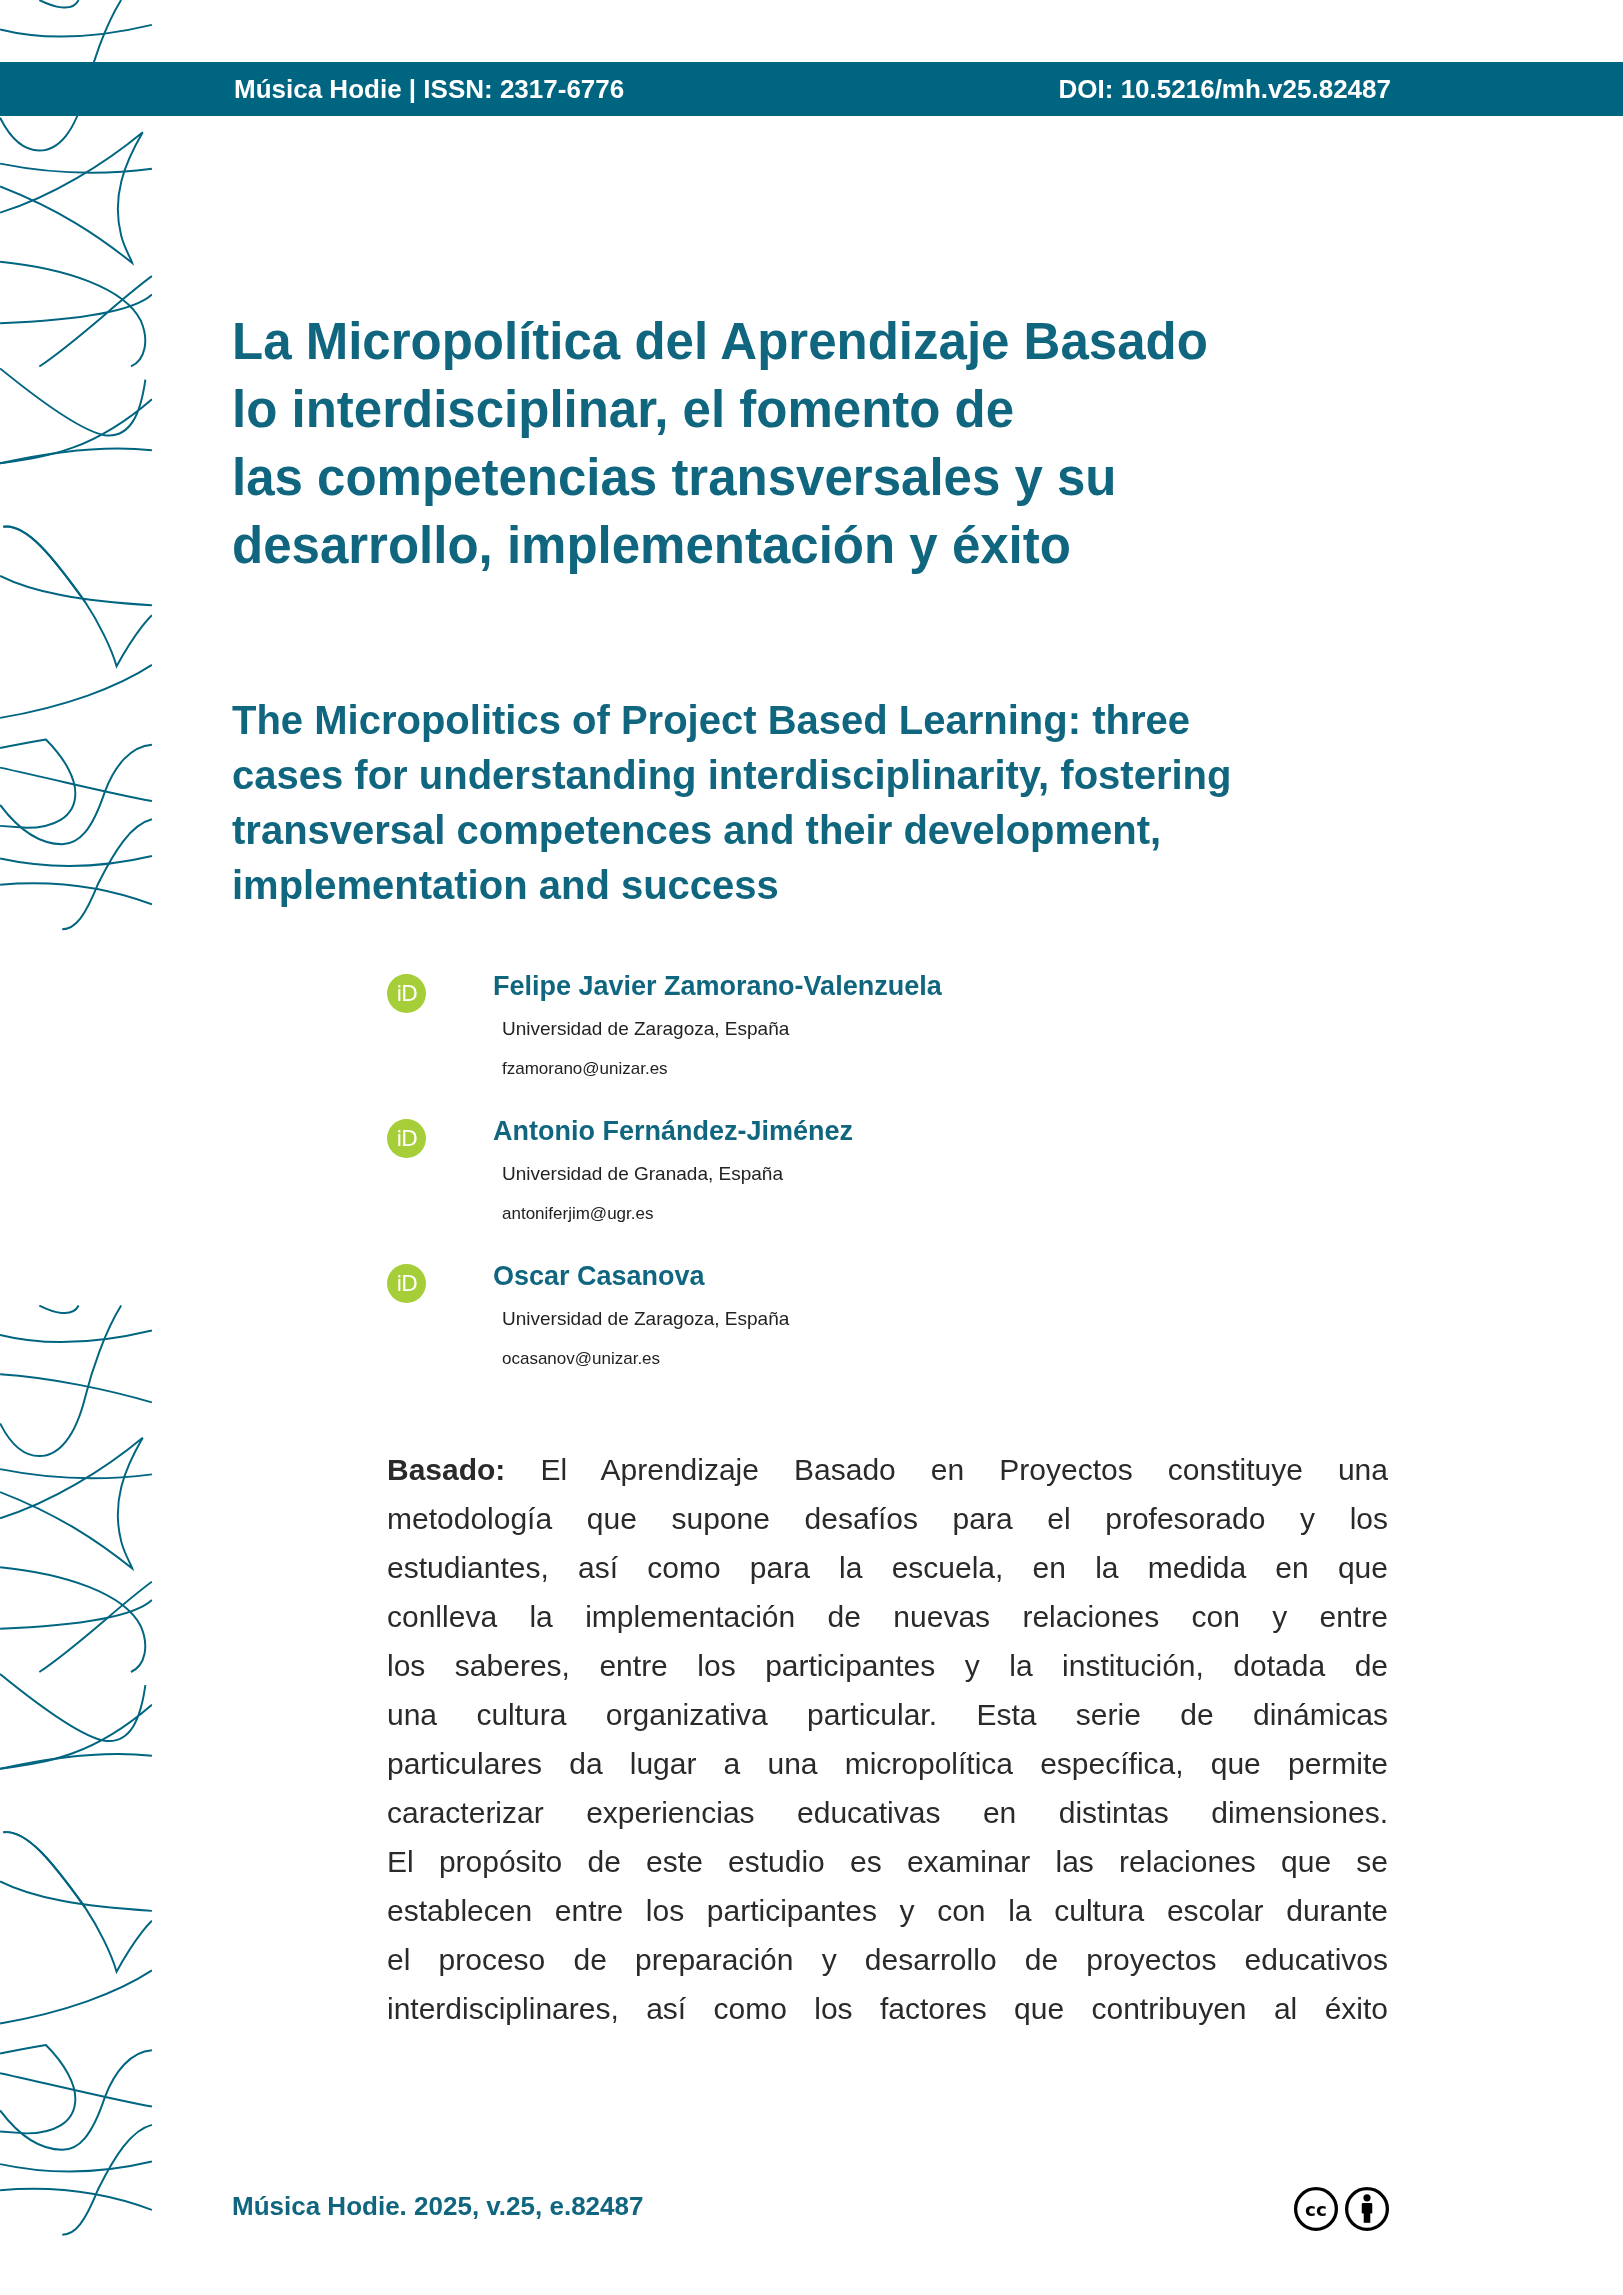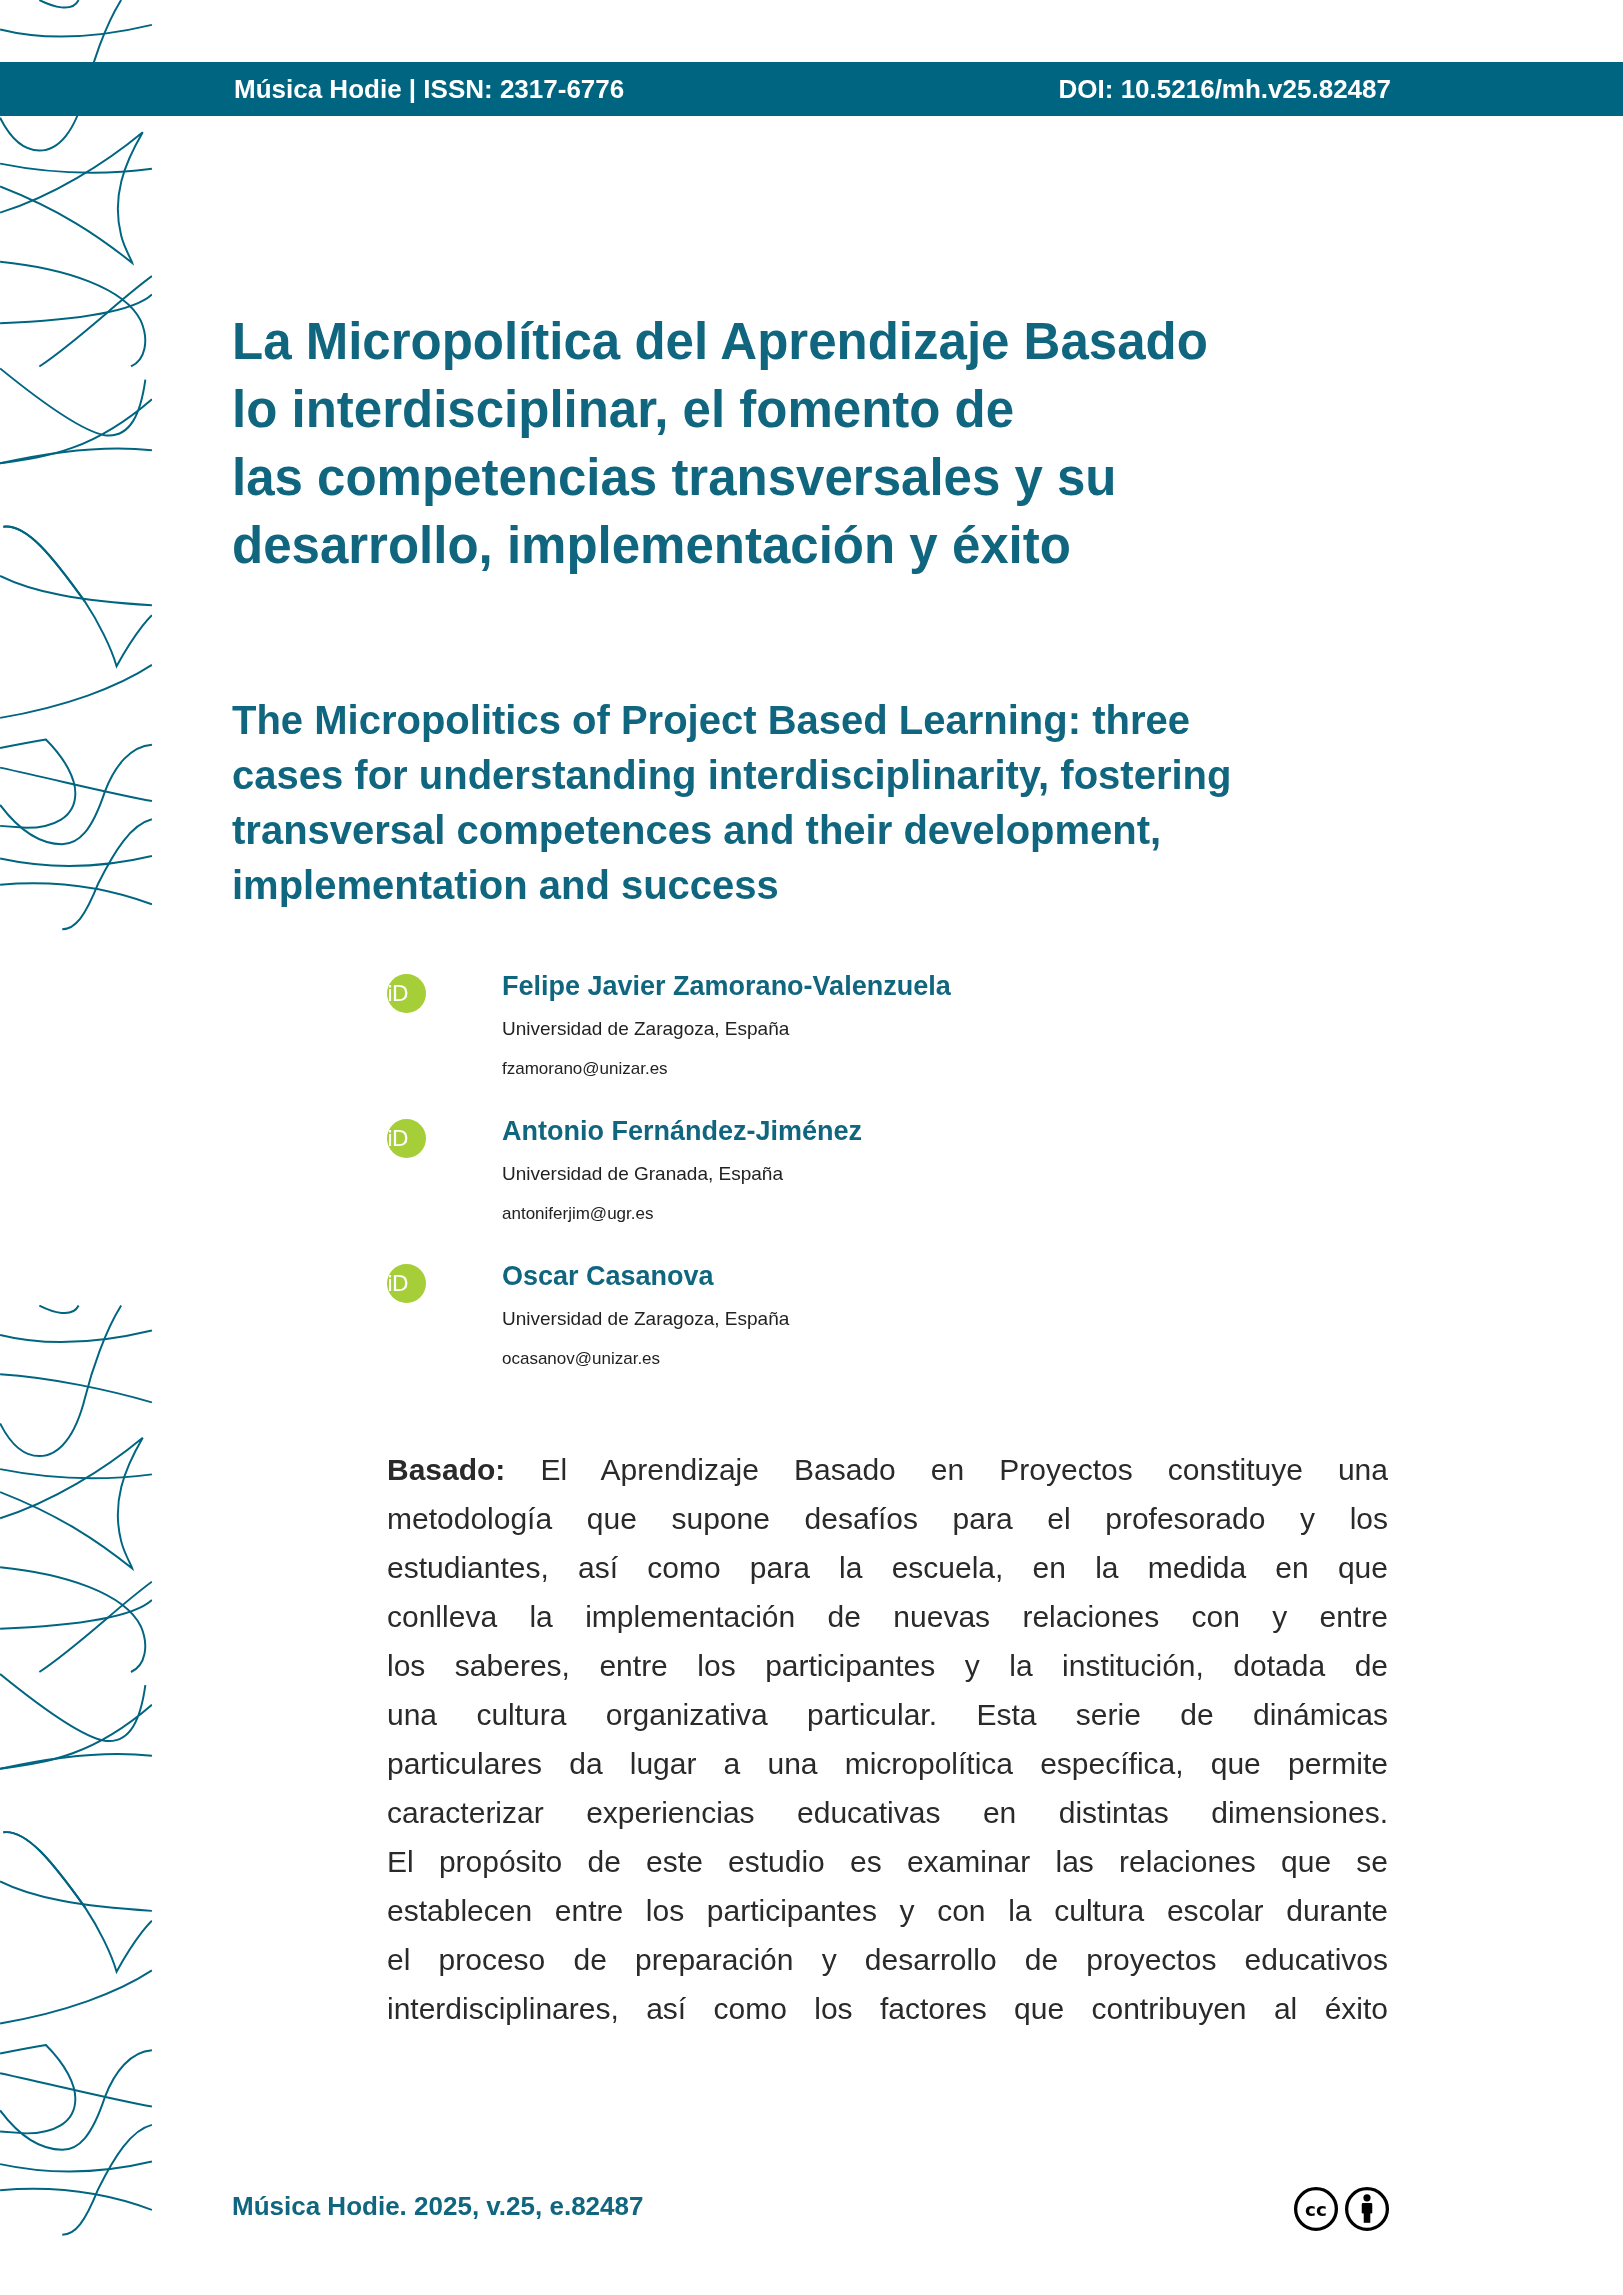--- a/index.html
+++ b/index.html
@@ -31,25 +31,25 @@
   .title span, .subtitle span { display: block; white-space: nowrap; }
   .subtitle {
     position: absolute; left: 232px; top: 693px; width: 1178px;
     color: #11667f; font-weight: bold; font-size: 40px; line-height: 55px;
     margin: 0;
   }
   .authors { position: absolute; left: 387px; top: 967px; width: 916px; }
   .author { position: relative; height: 145px; }
   .orcid {
     position: absolute; left: 0; top: 6.5px; width: 39px; height: 39px; border-radius: 50%;
-    background: #a6ce39; color: #fff; font-size: 22px; line-height: 39px; 
+    background: #a6ce39; color: #fff; font-size: 22px; line-height: 39px; text-align: center;
     font-family: "DejaVu Sans", sans-serif; letter-spacing: -1.3px;
   }
   .author-name {
-    position: absolute; left: 115px; top: 3.9px; font-size: 27px; color: #11667f; font-weight: 600;
+    position: absolute; left: 106px; top: 3.9px; font-size: 27px; color: #11667f; font-weight: 600;
     white-space: nowrap;
   }
   .author-aff {
     position: absolute; left: 115px; top: 51px; font-size: 19px; color: #222; white-space: nowrap;
   }
   .author-email {
     position: absolute; left: 115px; top: 92px; font-size: 17px; color: #222; white-space: nowrap;
   }
   .abstract {
     position: absolute; left: 387px; top: 1445px; width: 1001px;

